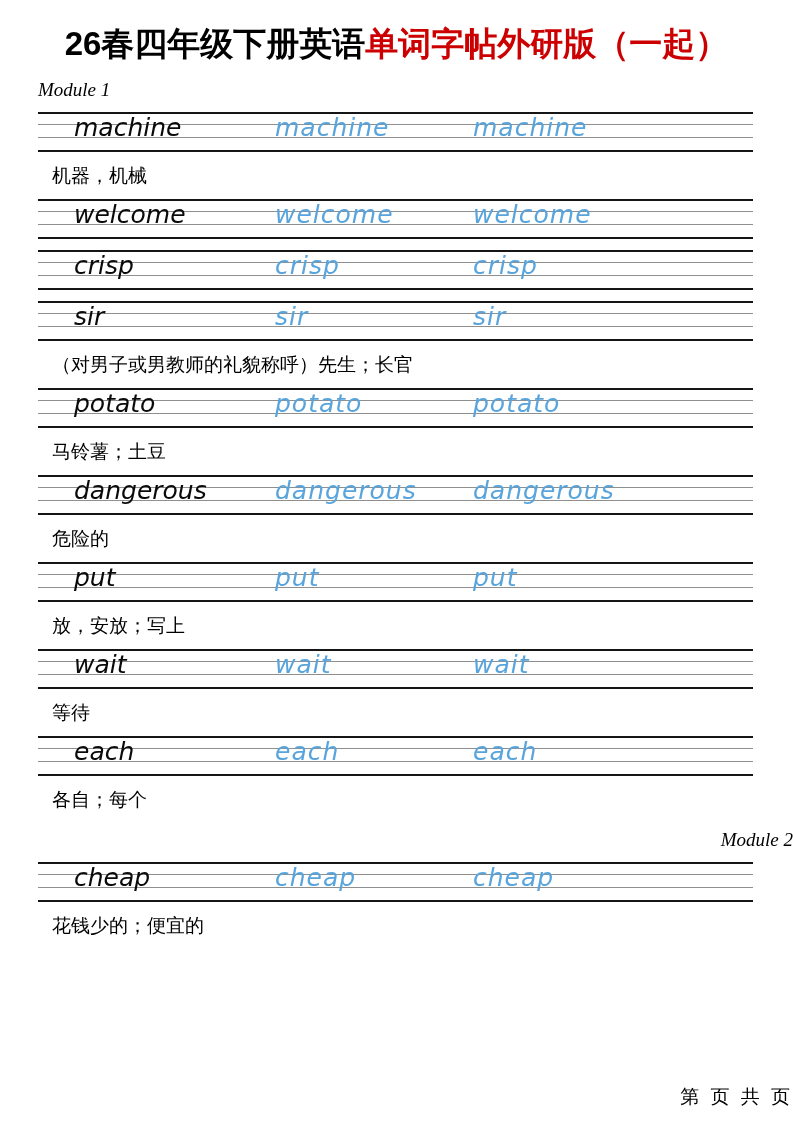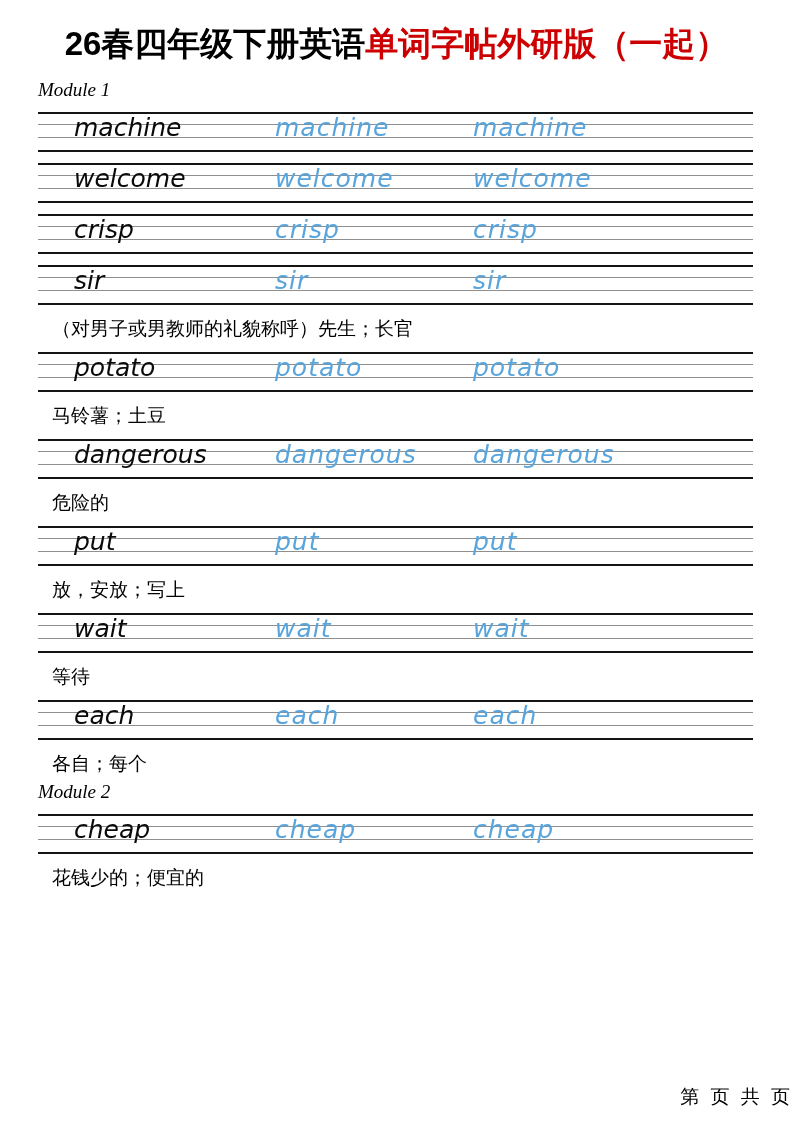--- a/index.html
+++ b/index.html
@@ -20,21 +20,21 @@
     white-space: nowrap;
   }
   .title .red { color: #cc0000; }
   .module-label {
     margin: 14px 0 0 38px;
     font-size: 19px;
     line-height: 23px;
     font-family: "Liberation Serif", serif;
     font-style: italic;
   }
-  .module-label.second { margin-top: 4px; }
+  .module-label.second { margin-top: 16px; text-align: right; }
   .word-row { margin-top: 11px; }
   .guide {
     position: relative;
     height: 40px;
     width: 715px;
     margin-left: 38px;
   }
   .gl { position: absolute; left: 0; right: 0; }
   .gl.t  { top: 0;    height: 2px; background: #151515; }
   .gl.m1 { top: 12px; height: 1px; background: #8f8f8f; }
@@ -83,20 +83,21 @@
   <div class="word-row">
     <div class="guide">
       <div class="gl t"></div>
       <div class="gl m1"></div>
       <div class="gl m2"></div>
       <div class="gl b"></div>
       <span class="w black">machine</span>
       <span class="w trace t1">machine</span>
       <span class="w trace t2">machine</span>
     </div>
+    <div class="meaning">机器，机械</div>
   </div>
 
   <div class="word-row">
     <div class="guide">
       <div class="gl t"></div>
       <div class="gl m1"></div>
       <div class="gl m2"></div>
       <div class="gl b"></div>
       <span class="w black">welcome</span>
       <span class="w trace t1">welcome</span>

